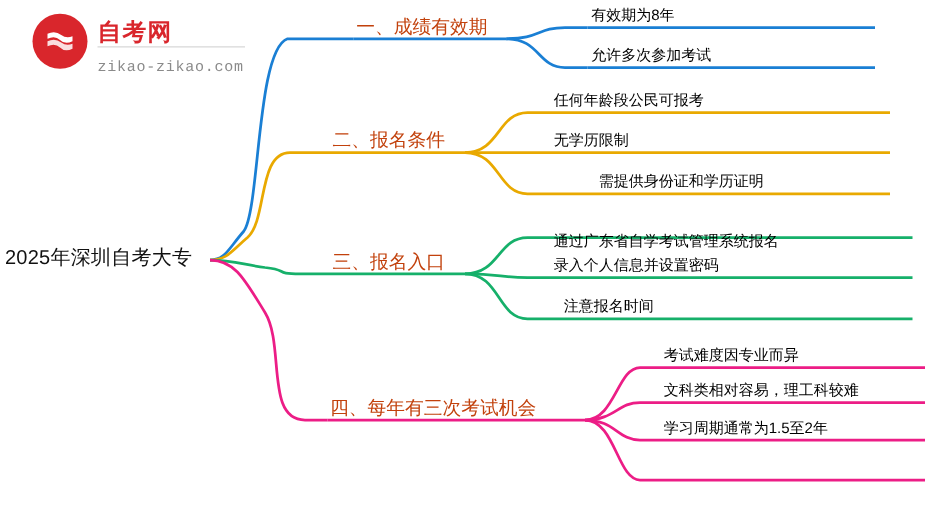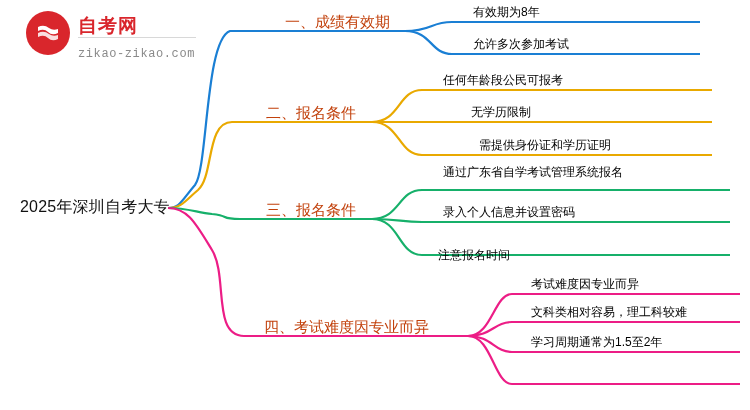--- a/index.html
+++ b/index.html
@@ -113,34 +113,34 @@
     <line x1="440" y1="190" x2="730" y2="190" stroke="#16b06a" stroke-width="2.2"></line>
     <line x1="440" y1="222" x2="730" y2="222" stroke="#16b06a" stroke-width="2.2"></line>
     <line x1="440" y1="255" x2="730" y2="255" stroke="#16b06a" stroke-width="2.2"></line>
 
     <line x1="528" y1="294" x2="740" y2="294" stroke="#ec1d86" stroke-width="2.2"></line>
     <line x1="528" y1="322" x2="740" y2="322" stroke="#ec1d86" stroke-width="2.2"></line>
     <line x1="528" y1="352" x2="740" y2="352" stroke="#ec1d86" stroke-width="2.2"></line>
     <line x1="528" y1="384" x2="740" y2="384" stroke="#ec1d86" stroke-width="2.2"></line>
   </svg>
 
-  <div class="node root" style="left:20px;top:198px;">2025年深圳自考大专</div>
+  <div class="node root" style="left:4px;top:198px;">2025年深圳自考大专</div>
 
   <div class="node branch" style="left:285px;top:14px;">一、成绩有效期</div>
   <div class="node leaf" style="left:473px;top:6px;">有效期为8年</div>
   <div class="node leaf" style="left:473px;top:38px;">允许多次参加考试</div>
 
   <div class="node branch" style="left:266px;top:105px;">二、报名条件</div>
   <div class="node leaf" style="left:443px;top:74px;">任何年龄段公民可报考</div>
-  <div class="node leaf" style="left:443px;top:106px;margin-left:28px;">无学历限制</div>
+  <div class="node leaf" style="left:443px;top:106px;">无学历限制</div>
   <div class="node leaf" style="left:443px;top:139px;margin-left:36px;">需提供身份证和学历证明</div>
 
-  <div class="node branch" style="left:266px;top:202px;">三、报名条件</div>
-  <div class="node leaf" style="left:443px;top:166px;">通过广东省自学考试管理系统报名</div>
+  <div class="node branch" style="left:266px;top:202px;">三、报名入口</div>
+  <div class="node leaf" style="left:443px;top:187px;">通过广东省自学考试管理系统报名</div>
   <div class="node leaf" style="left:443px;top:206px;text-align:center;">录入个人信息并设置密码</div>
-  <div class="node leaf" style="left:438px;top:239px;margin-top:10px;">注意报名时间</div>
+  <div class="node leaf" style="left:451px;top:239px;">注意报名时间</div>
 
-  <div class="node branch" style="left:264px;top:319px;">四、考试难度因专业而异</div>
+  <div class="node branch" style="left:264px;top:319px;">四、每年有三次考试机会</div>
   <div class="node leaf" style="left:531px;top:278px;">考试难度因专业而异</div>
   <div class="node leaf" style="left:531px;top:306px;">文科类相对容易，理工科较难</div>
   <div class="node leaf" style="left:531px;top:336px;">学习周期通常为1.5至2年</div>
 
 </div>
 
 </body></html>

